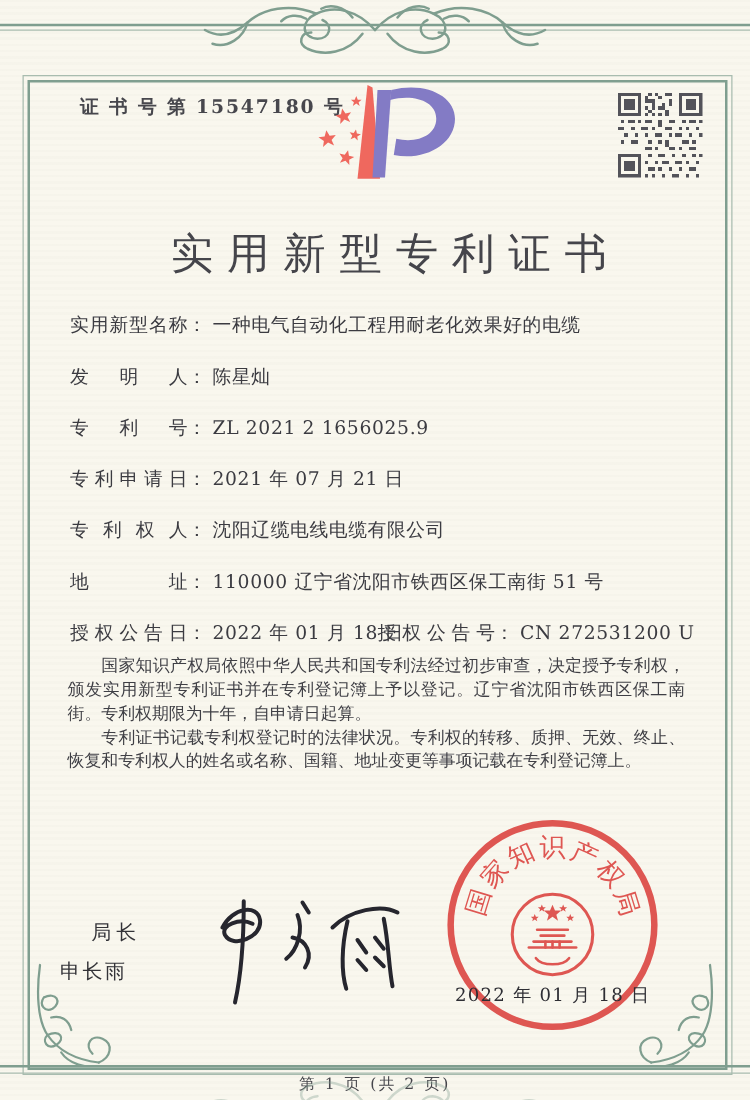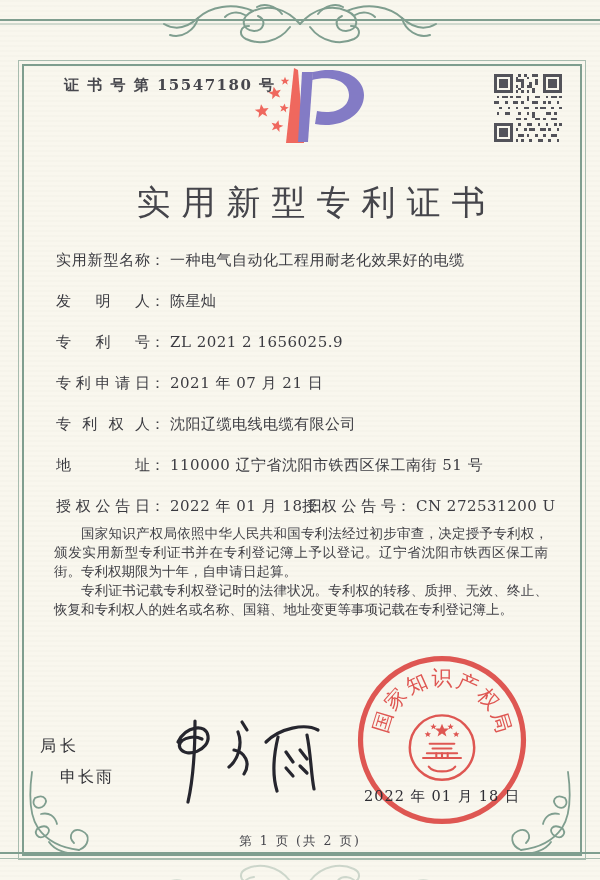--- a/index.html
+++ b/index.html
@@ -24,26 +24,26 @@
          font-size:34px;letter-spacing:11px;padding-left:11px;box-sizing:border-box;color:#45454b;margin-left:11px;}
   .rows{position:absolute;left:56px;top:252px;width:492px;font-size:15px;}
   .row{position:relative;margin-bottom:25px;line-height:16px;white-space:nowrap;}
   .flabel{display:inline-block;width:94px;text-align:justify;text-align-last:justify;vertical-align:top;}
   .colon{display:inline-block;margin-right:5px;}
   .fvalue{letter-spacing:.5px;}
   .grant{position:absolute;left:246px;top:0;}
   .paras{position:absolute;left:54px;top:524px;width:494px;font-size:13.5px;
          line-height:19px;text-align:justify;color:#3f3f45;}
   .paras p{margin:0;text-indent:2em;}
-  .sign-title{position:absolute;left:40px;top:736px;font-size:16px;letter-spacing:4px;color:#333338;}
-  .sign-name{position:absolute;left:60px;top:767px;font-size:16px;letter-spacing:2px;color:#333338;text-align:right;}
+  .sign-title{position:absolute;left:73px;top:736px;font-size:16px;letter-spacing:4px;color:#333338;}
+  .sign-name{position:absolute;left:48px;top:767px;font-size:16px;letter-spacing:2px;color:#333338;text-align:right;}
   .signature{position:absolute;left:148px;top:710px;width:180px;height:95px;}
   .seal{position:absolute;left:352px;top:650px;width:180px;height:180px;opacity:.93;}
   .seal-date{position:absolute;left:364px;top:787px;font-size:14.5px;letter-spacing:1px;color:#2e2e34;}
-  .footer{position:absolute;left:0;top:833px;width:100%;text-align:center;
+  .footer{position:absolute;left:0;top:859px;width:100%;text-align:center;
           font-size:12.5px;letter-spacing:2px;color:#45454b;}
 </style>
 </head>
 <body>
 
 <div class="page">
 
   <svg class="top-orn" viewBox="0 0 600 52">
     <line x1="0" y1="20" x2="600" y2="20" stroke="#7f9e8f" stroke-width="2"></line>
     <line x1="0" y1="24" x2="600" y2="24" stroke="#a8bcaf" stroke-width="1"></line>

